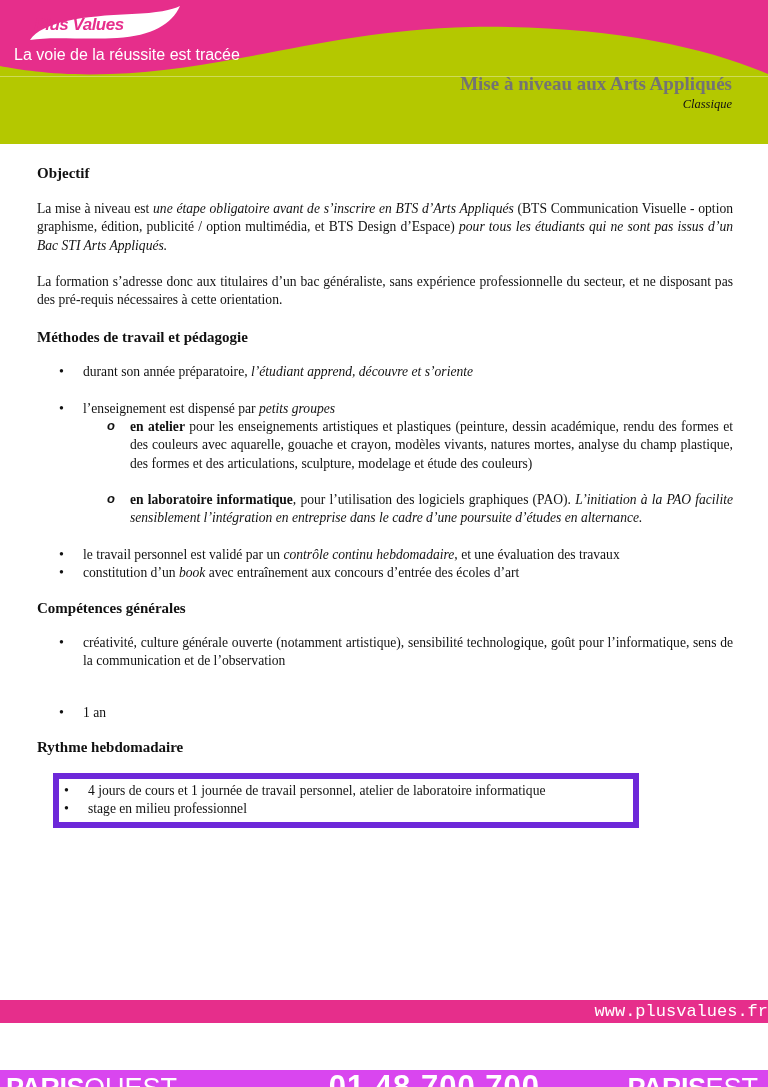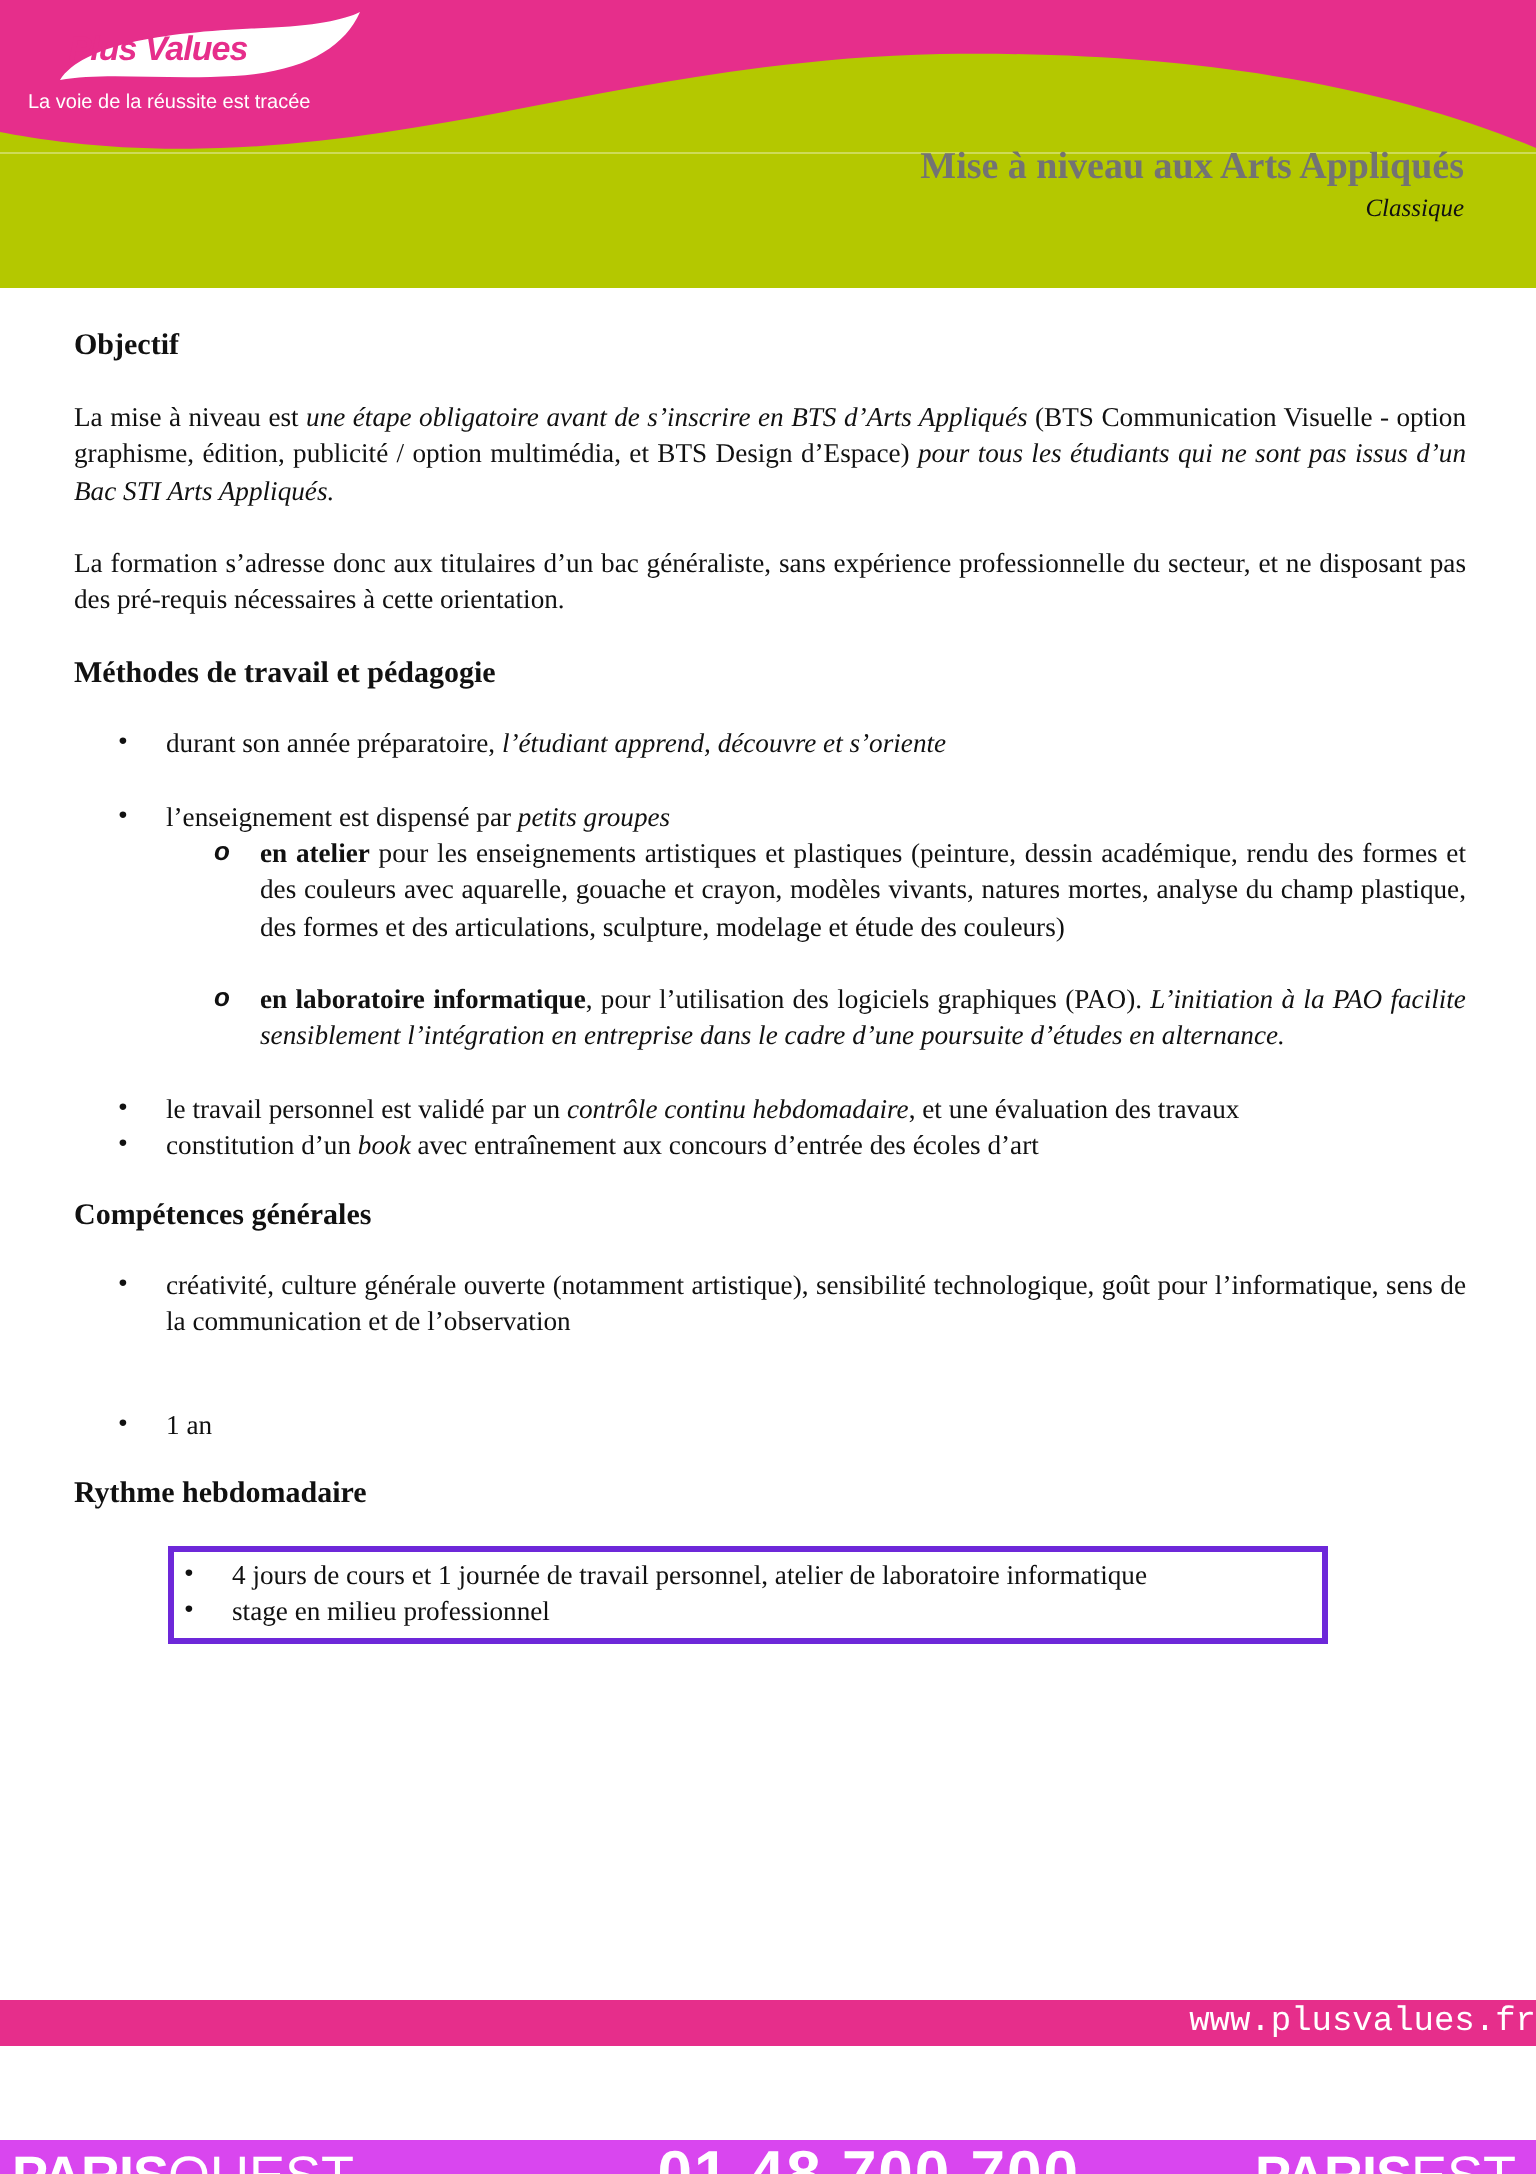--- a/index.html
+++ b/index.html
@@ -14,21 +14,21 @@
   .header svg.bg { position: absolute; left: 0; top: 0; }
   .logo { position: absolute; left: 22px; top: 6px; width: 160px; height: 40px; }
   .logo-text {
     position: absolute; left: 24px; top: 15px; width: 110px; text-align: center;
     font-family: "Liberation Sans", "DejaVu Sans", sans-serif;
     font-weight: bold; font-style: italic; font-size: 17px; color: #e62e8b; letter-spacing: -0.5px;
   }
   .tagline {
     position: absolute; left: 14px; top: 46px;
     font-family: "Liberation Sans", "DejaVu Sans", sans-serif;
-    font-size: 10px; color: #ffffff;
+    font-size: 16px; color: #ffffff;
   }
   .doc-title {
     position: absolute; right: 36px; top: 73px;
     font-weight: bold; font-size: 19px; color: #737373; white-space: nowrap;
   }
   .doc-subtitle {
     position: absolute; right: 36px; top: 97px;
     font-style: italic; font-size: 12.5px; color: #111;
   }
   .header-rule { position: absolute; left: 0; top: 76px; width: 768px; height: 1px; background: rgba(255,255,255,0.35); }
@@ -43,23 +43,22 @@
   ul.bul > li::before {
     content: "\2022"; position: absolute; left: 22px; top: 0; font-size: 14px;
   }
   ul.sub { list-style: none; margin: 0; padding: 0; }
   ul.sub > li { position: relative; padding-left: 93px; margin-left: -46px; text-align: justify; }
   ul.sub > li::before {
     content: "o"; position: absolute; left: 70px; top: -1px;
     font-family: "Liberation Sans", "DejaVu Sans", sans-serif; font-style: italic; font-weight: bold; font-size: 13px;
   }
   .box {
-    position: absolute; left: 16px; width: 574px; border: 3px solid #6d28d9;
+    position: absolute; left: 16px; width: 574px; border: 6px solid #6d28d9;
     padding: 3px 0 3px 0;
-    margin-left: 31px;
   }
   .box ul.bul > li { padding-left: 29px; }
   .box ul.bul > li::before { left: 5px; }
 
   
   .footer-pink {
     position: absolute; left: 0; top: 1000px; width: 768px; height: 23px; background: #e62e8b;
   }
   .footer-url {
     position: absolute; left: 0; top: 1000px; width: 768px; text-align: right; line-height: 23px;

